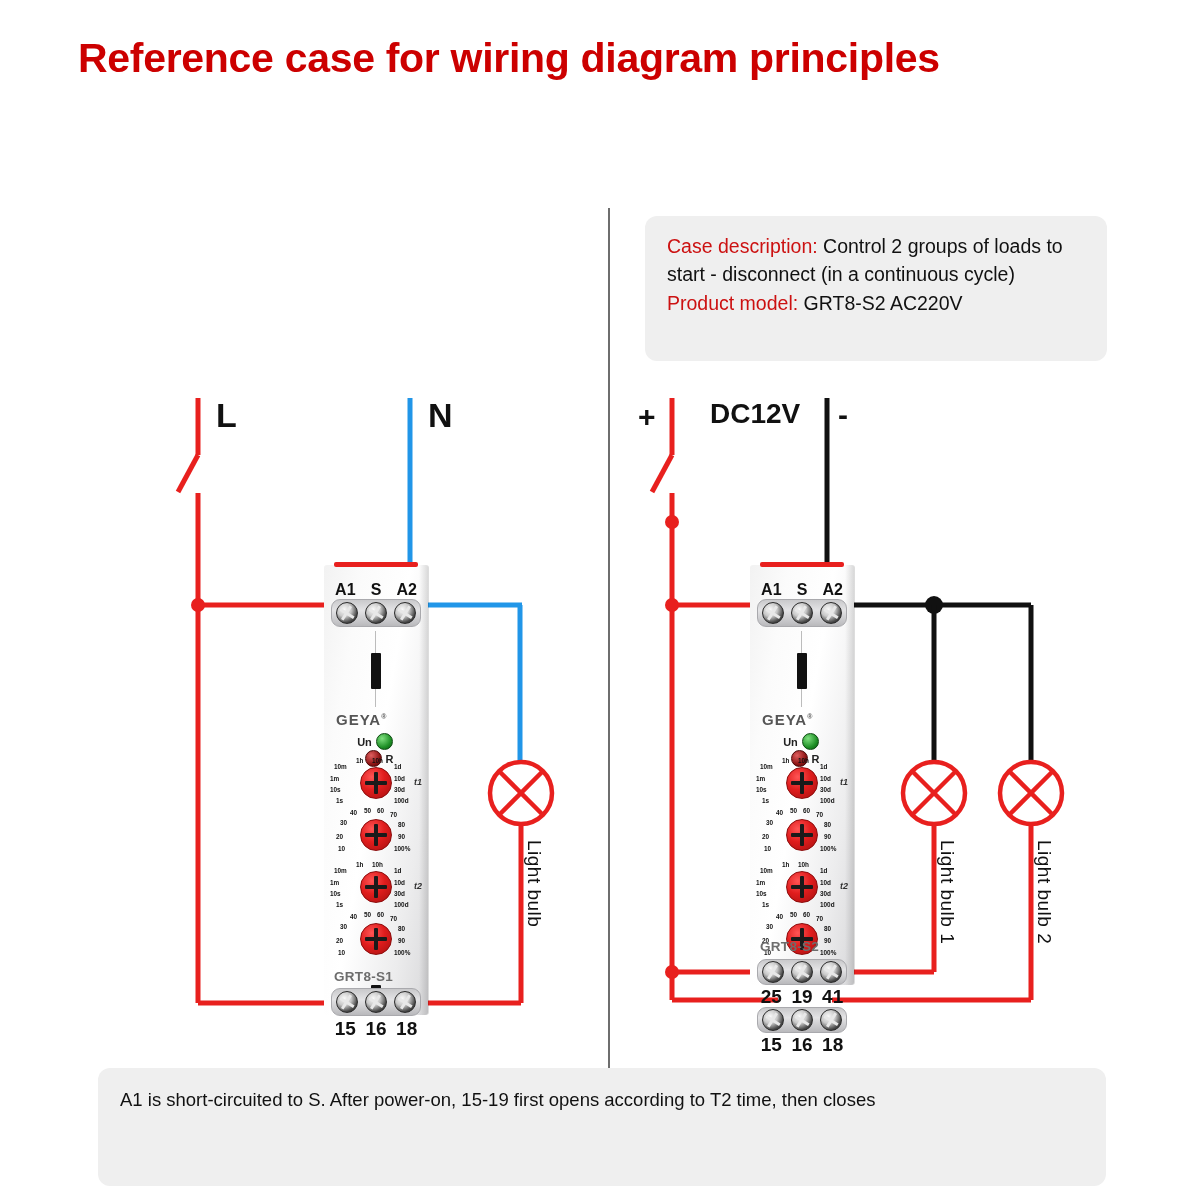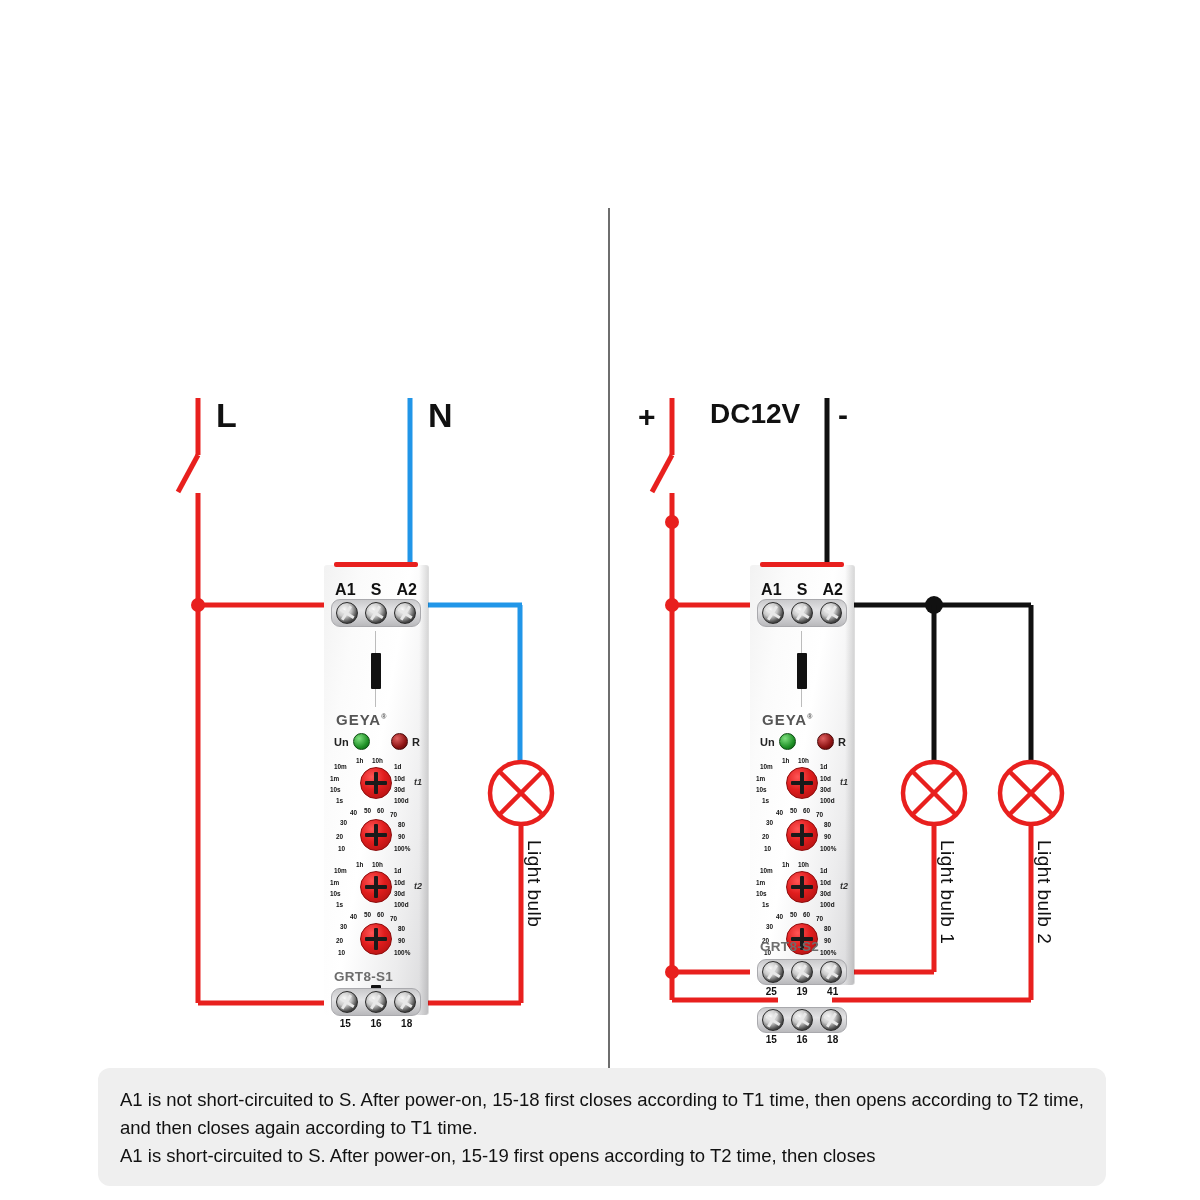--- a/index.html
+++ b/index.html
@@ -72,38 +72,38 @@
     background:radial-gradient(circle at 36% 32%,#fafafa 0%,#c8c8c8 38%,#4a4a4a 70%,#161616 100%);
     position:relative;border:1px solid #2b2b2b;box-sizing:border-box;
   }
   .screw::before,.screw::after{
     content:"";position:absolute;background:#e8e8e8;
   }
   .screw::before{left:50%;top:2px;width:3px;height:16px;margin-left:-1.5px;transform:rotate(32deg);}
   .screw::after{top:50%;left:2px;height:3px;width:16px;margin-top:-1.5px;transform:rotate(32deg);}
   .term-labels{
     position:absolute;display:flex;justify-content:space-around;
-    font-size:10px;font-weight:bold;color:#111;
+    font-size:19px;font-weight:bold;color:#111;
   }
   .term-labels span{width:34px;text-align:center;}
   .term-top-labels{
     position:absolute;display:flex;justify-content:space-around;
     font-size:16px;font-weight:bold;color:#111;
   }
   .term-top-labels span{width:34px;text-align:center;}
   .slot{
     position:absolute;background:#111;border-radius:1px;
   }
   .slot-line{position:absolute;width:1px;background:#bcbcbc;}
   .brand{
     position:absolute;font-size:15px;font-weight:bold;color:#555;
     letter-spacing:1px;
   }
   .brand sup{font-size:7px;vertical-align:super;}
-  .led-row{position:absolute;display:flex;align-items:center;font-size:11px;font-weight:bold;color:#222;}
+  .led-row{position:absolute;display:flex;align-items:center;font-size:11px;font-weight:bold;color:#222;flex-direction:column;}
   .led{width:15px;height:15px;border-radius:50%;margin:0 4px;}
   .led-green{background:radial-gradient(circle at 34% 30%,#7fe07f,#1d8f25 62%,#0c5412);border:1px solid #0b4a10;}
   .led-red{background:radial-gradient(circle at 34% 30%,#e06060,#8e1414 60%,#4d0707);border:1px solid #4a0606;}
   .model-name{
     position:absolute;font-size:13.5px;font-weight:bold;color:#6d6d6d;letter-spacing:0.3px;
   }
 
   
   .dial-wrap{position:absolute;}
   .dial{
@@ -123,22 +123,29 @@
     position:absolute;font-size:19px;color:#111;
     writing-mode:vertical-rl;text-orientation:mixed;
     white-space:nowrap;letter-spacing:0.5px;
   }
 </style>
 </head>
 <body>
 
 <div class="page">
 
-
-
+  <div class="title">Reference case for wiring diagram principles</div>
+
+
+  <div class="desc-box desc-right">
+    <span class="lbl">Case description:</span>
+    <span>Control 2 groups of loads to start - disconnect (in a continuous cycle)</span><br>
+    <span class="lbl">Product model:</span>
+    <span>GRT8-S2 AC220V</span>
+  </div>
 
   <div class="divider"></div>
 
   <svg class="wires" viewBox="0 0 1200 1200">
 
     <g>
       <line x1="198" y1="398" x2="198" y2="455" stroke="#e8201e" stroke-width="5"></line>
       <line x1="198" y1="455" x2="178" y2="492" stroke="#e8201e" stroke-width="5"></line>
       <line x1="198" y1="493" x2="198" y2="1003" stroke="#e8201e" stroke-width="5"></line>
 
@@ -431,17 +438,16 @@
     <div class="screw"></div>
     <div class="screw"></div>
   </div>
   <div class="term-labels" style="left:756px;top:1034px;width:92px;">
     <span>15</span>
     <span>16</span>
     <span>18</span>
   </div>
 
   <div class="note">
-    <div>A1 is not short-circuited to S. After power-on, 15-18 first closes according to T1 time, then opens according to T2 time, and then closes again according to T1 time.</div>
     <div>A1 is short-circuited to S. After power-on, 15-19 first opens according to T2 time, then closes</div>
   </div>
 
 </div>
 
 </body></html>

